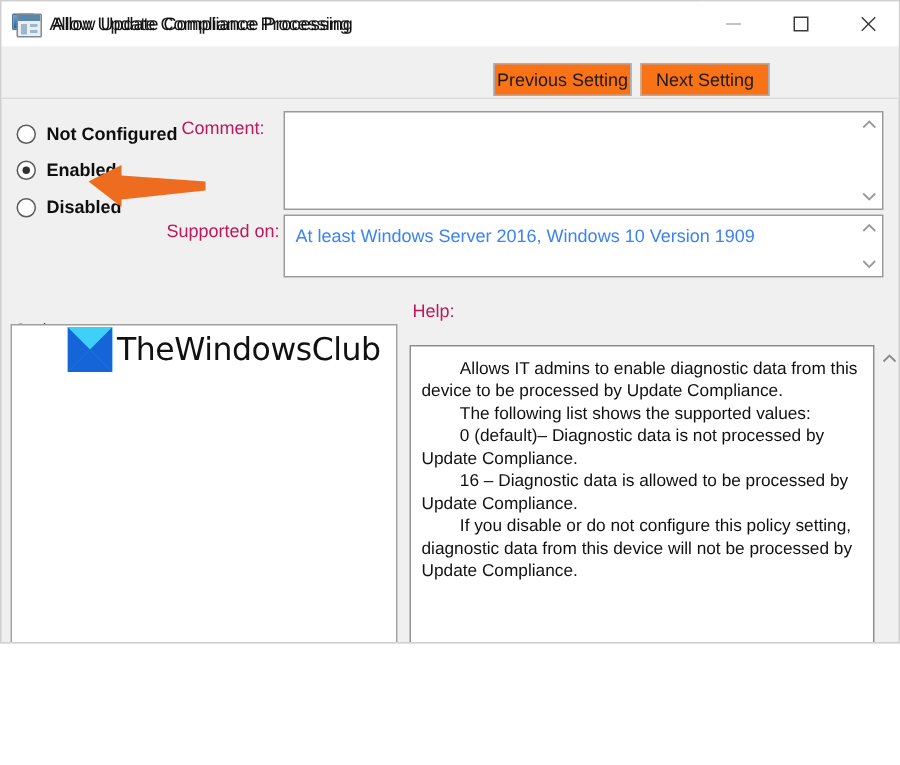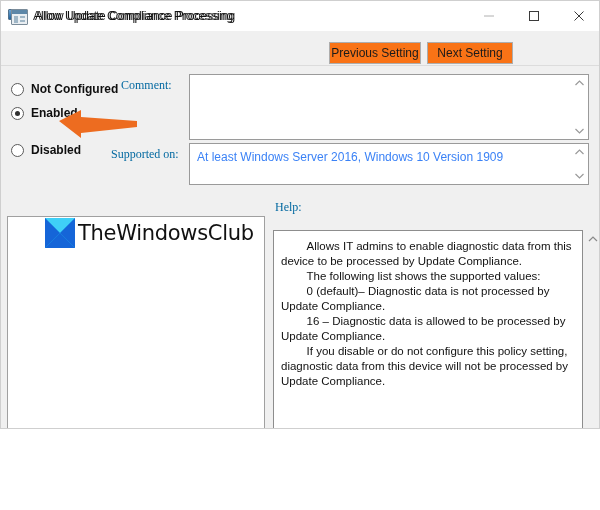--- a/index.html
+++ b/index.html
@@ -170,28 +170,27 @@
     background: #303030;
   }
   .radio-label {
     margin-left: 7px;
     font-size: 12px;
     color: #0f0f0f;
     white-space: nowrap;
   }
   #radio-not-configured { top: 80px; }
   #radio-enabled { top: 104px; }
-  #radio-disabled { top: 141px; }
+  #radio-disabled { top: 129px; }
 
   .field-label {
     position: absolute;
     font-size: 12px;
-    color: #0369a1;
-    white-space: nowrap;
-    font-family: Liberation Serif, serif;
+    color: #be185d;
+    white-space: nowrap;
   }
   #label-comment { left: 120px; top: 77px; }
   #label-supported { left: 110px; top: 146px; }
   #label-options { left: 8px; top: 212px; }
   #label-help { left: 274px; top: 199px; }
 
   .textbox {
     position: absolute;
     background: #ffffff;
     border: 1px solid #9a9a9a;

